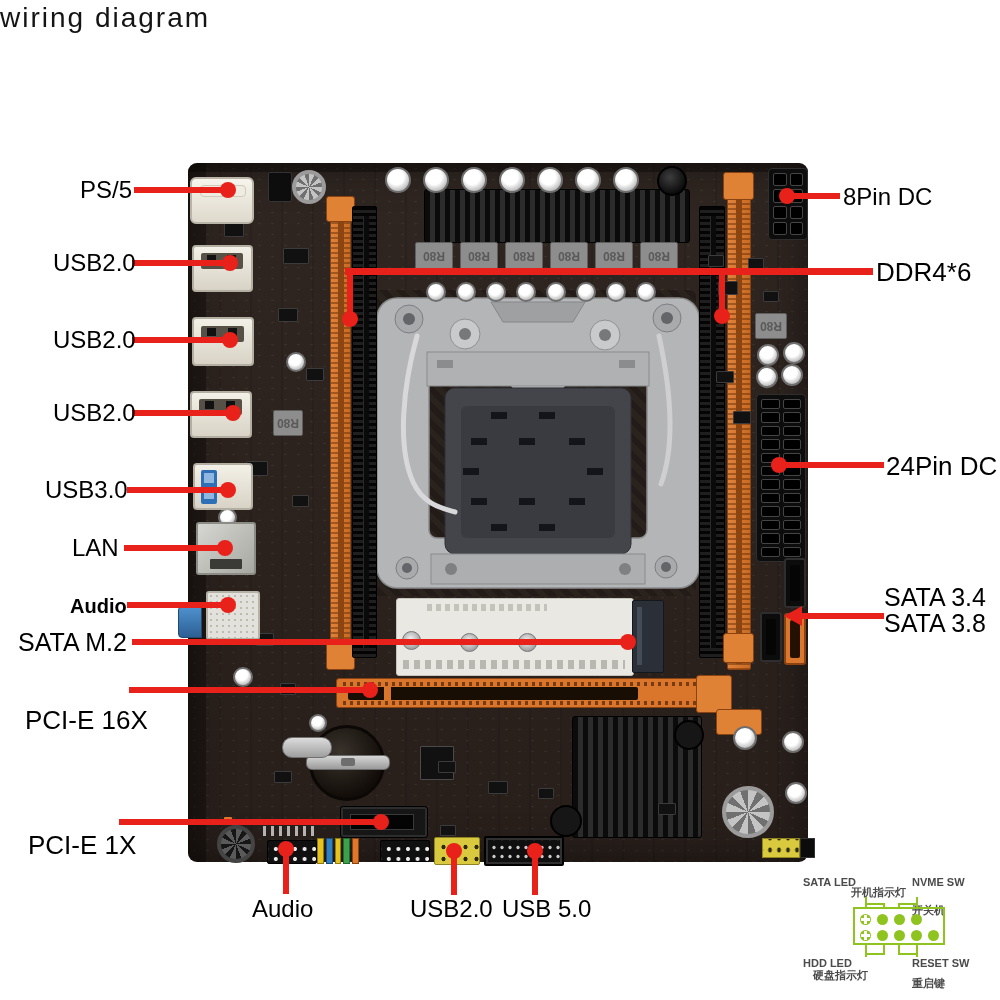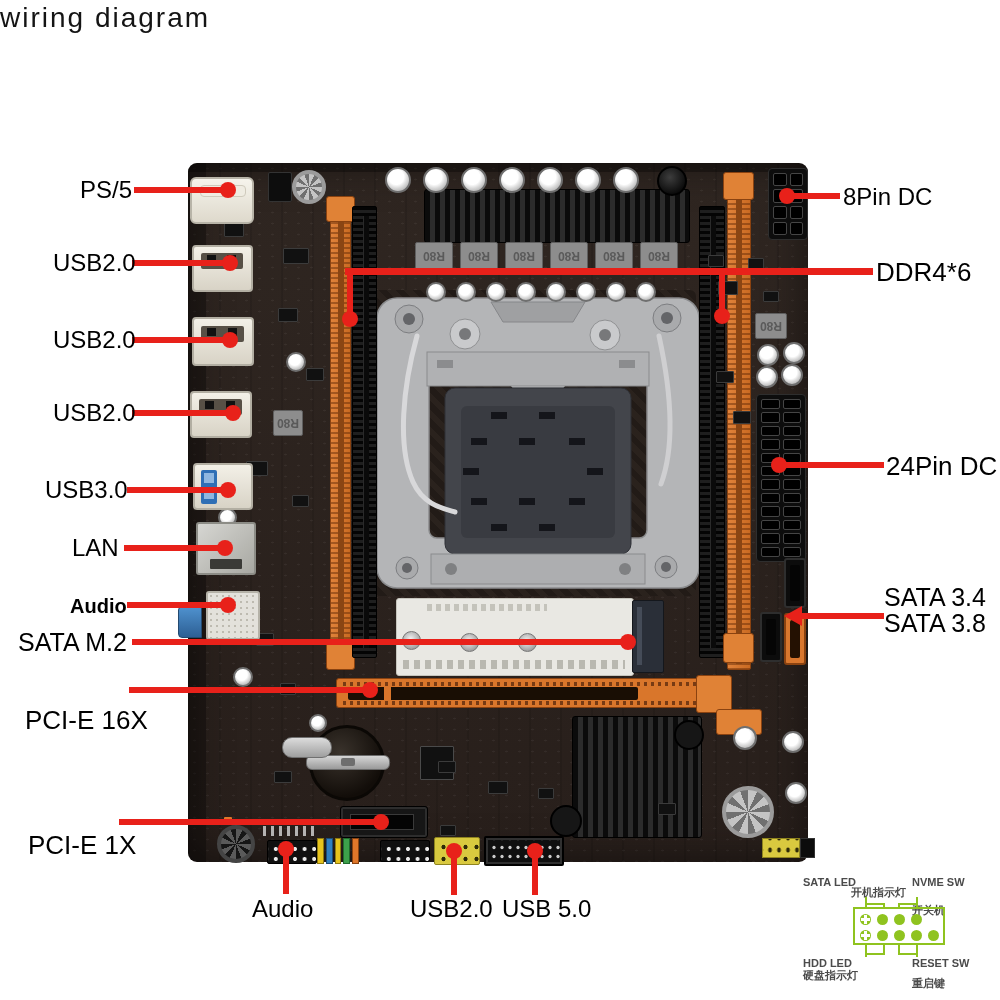--- a/index.html
+++ b/index.html
@@ -370,21 +370,21 @@
   <div class="lbl" style="left:252px;top:897px;font-size:24px;">Audio</div>
   <div class="lbl" style="left:410px;top:897px;font-size:24px;">USB2.0</div>
   <div class="lbl" style="left:502px;top:897px;font-size:24px;">USB 5.0</div>
 
   <div id="fp">
     <div class="fp-en" style="left:3px;top:3px;">SATA LED</div>
     <div class="fp-cn" style="left:3px;top:13px;margin-left:48px;">开机指示灯</div>
     <div class="fp-en" style="left:112px;top:3px;">NVME SW</div>
     <div class="fp-cn" style="left:112px;top:15px;margin-top:16px;">开关机</div>
     <div class="fp-en" style="left:3px;top:84px;">HDD LED</div>
-    <div class="fp-cn" style="left:3px;top:96px;">硬盘指示灯</div>
+    <div class="fp-cn" style="left:13px;top:96px;">硬盘指示灯</div>
     <div class="fp-en" style="left:112px;top:84px;">RESET SW</div>
     <div class="fp-cn" style="left:112px;top:104px;">重启键</div>
 
     <div class="fp-rect"></div>
 
     <div class="fp-pin fp-plus" style="left:59.5px;top:39.5px;"></div>
     <div class="fp-pin" style="left:76.5px;top:39.5px;"></div>
     <div class="fp-pin" style="left:93.5px;top:39.5px;"></div>
     <div class="fp-pin" style="left:110.5px;top:39.5px;"></div>
 

